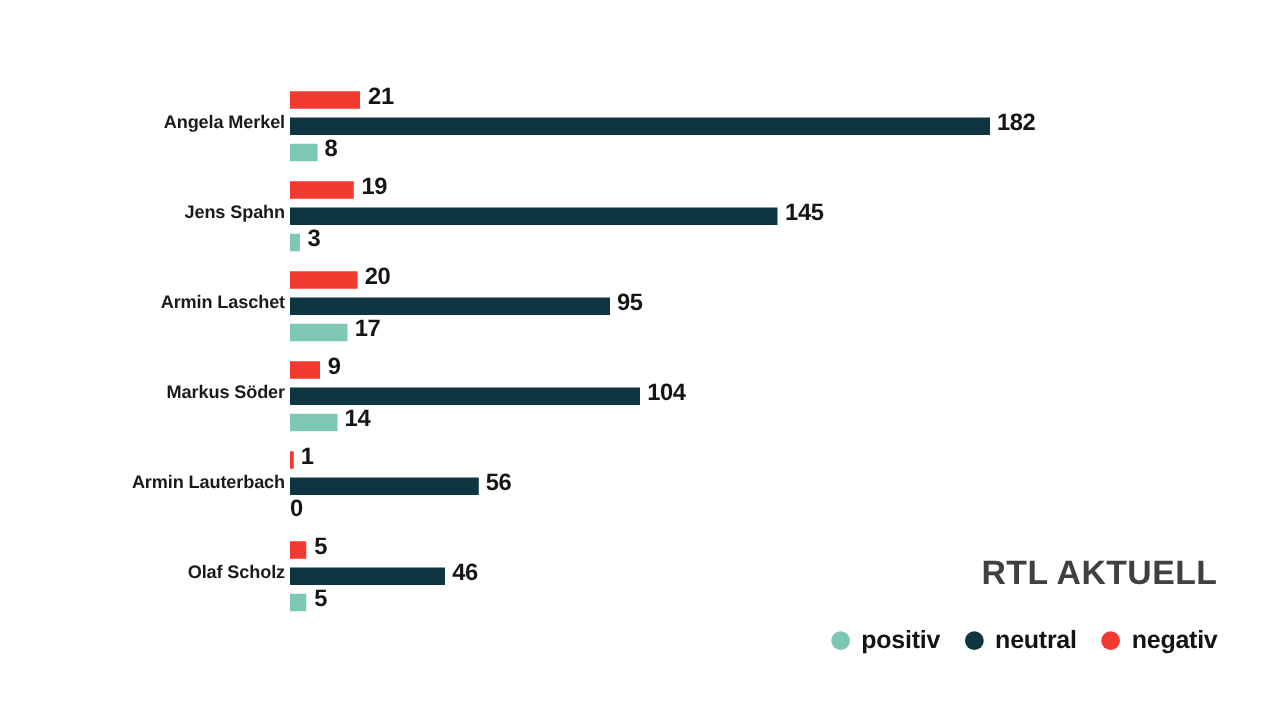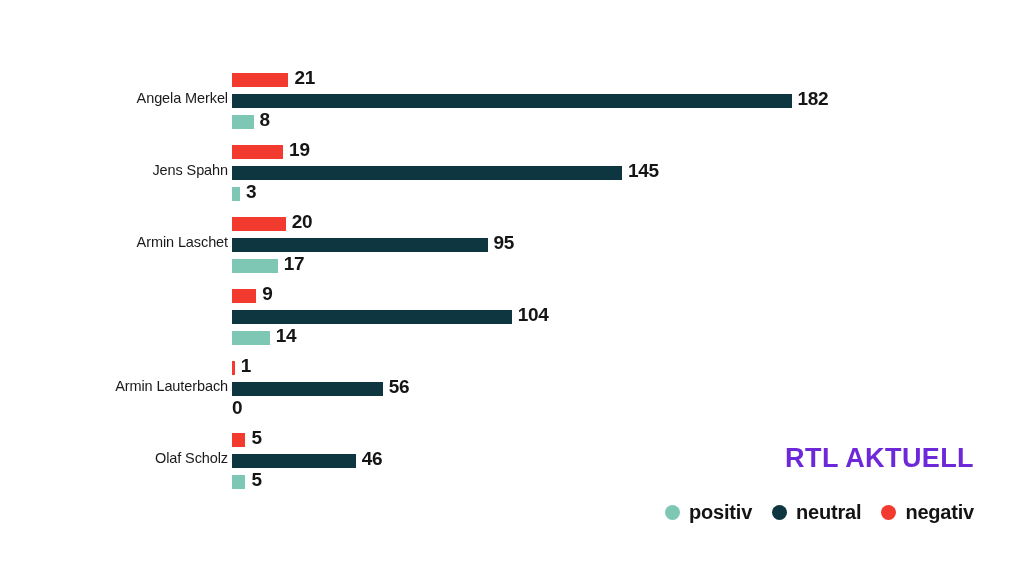--- a/index.html
+++ b/index.html
@@ -39,21 +39,21 @@
   .group-label {
     position: absolute;
     right: 796px;          
     top: 0;
     height: 72px;
     display: flex;
     align-items: center;
     justify-content: flex-end;
     white-space: nowrap;
     font-size: 14.5px;
-    font-weight: 400;
+    font-weight: 700;
     color: #1a1a1a;
     letter-spacing: -0.1px;
     text-align: right;
   }
 
   .bars {
     position: absolute;
     left: 232px;
     top: 0;
     width: 790px;
@@ -89,21 +89,21 @@
   .bar-value.nobar { margin-left: 0px; }
 
   
   .brand {
     position: absolute;
     right: 50px;
     top: 443px;
     font-size: 27px;
     font-weight: 800;
     letter-spacing: 0.4px;
-    color: #6d28d9;
+    color: #404040;
     white-space: nowrap;
   }
 
   
   .legend {
     position: absolute;
     right: 50px;
     top: 501px;
     display: flex;
     align-items: center;
@@ -182,20 +182,21 @@
             <div class="bar neutral" title="neutral: 95" style="width: 255.55px;"></div>
             <span class="bar-value">95</span>
           </div>
           <div class="bar-row">
             <div class="bar positiv" title="positiv: 17" style="width: 45.73px;"></div>
             <span class="bar-value">17</span>
           </div>
         </div>
       </div>
       <div class="group">
+        <div class="group-label">Markus Söder</div>
         <div class="bars">
           <div class="bar-row">
             <div class="bar negativ" title="negativ: 9" style="width: 24.21px;"></div>
             <span class="bar-value">9</span>
           </div>
           <div class="bar-row">
             <div class="bar neutral" title="neutral: 104" style="width: 279.76px;"></div>
             <span class="bar-value">104</span>
           </div>
           <div class="bar-row">

